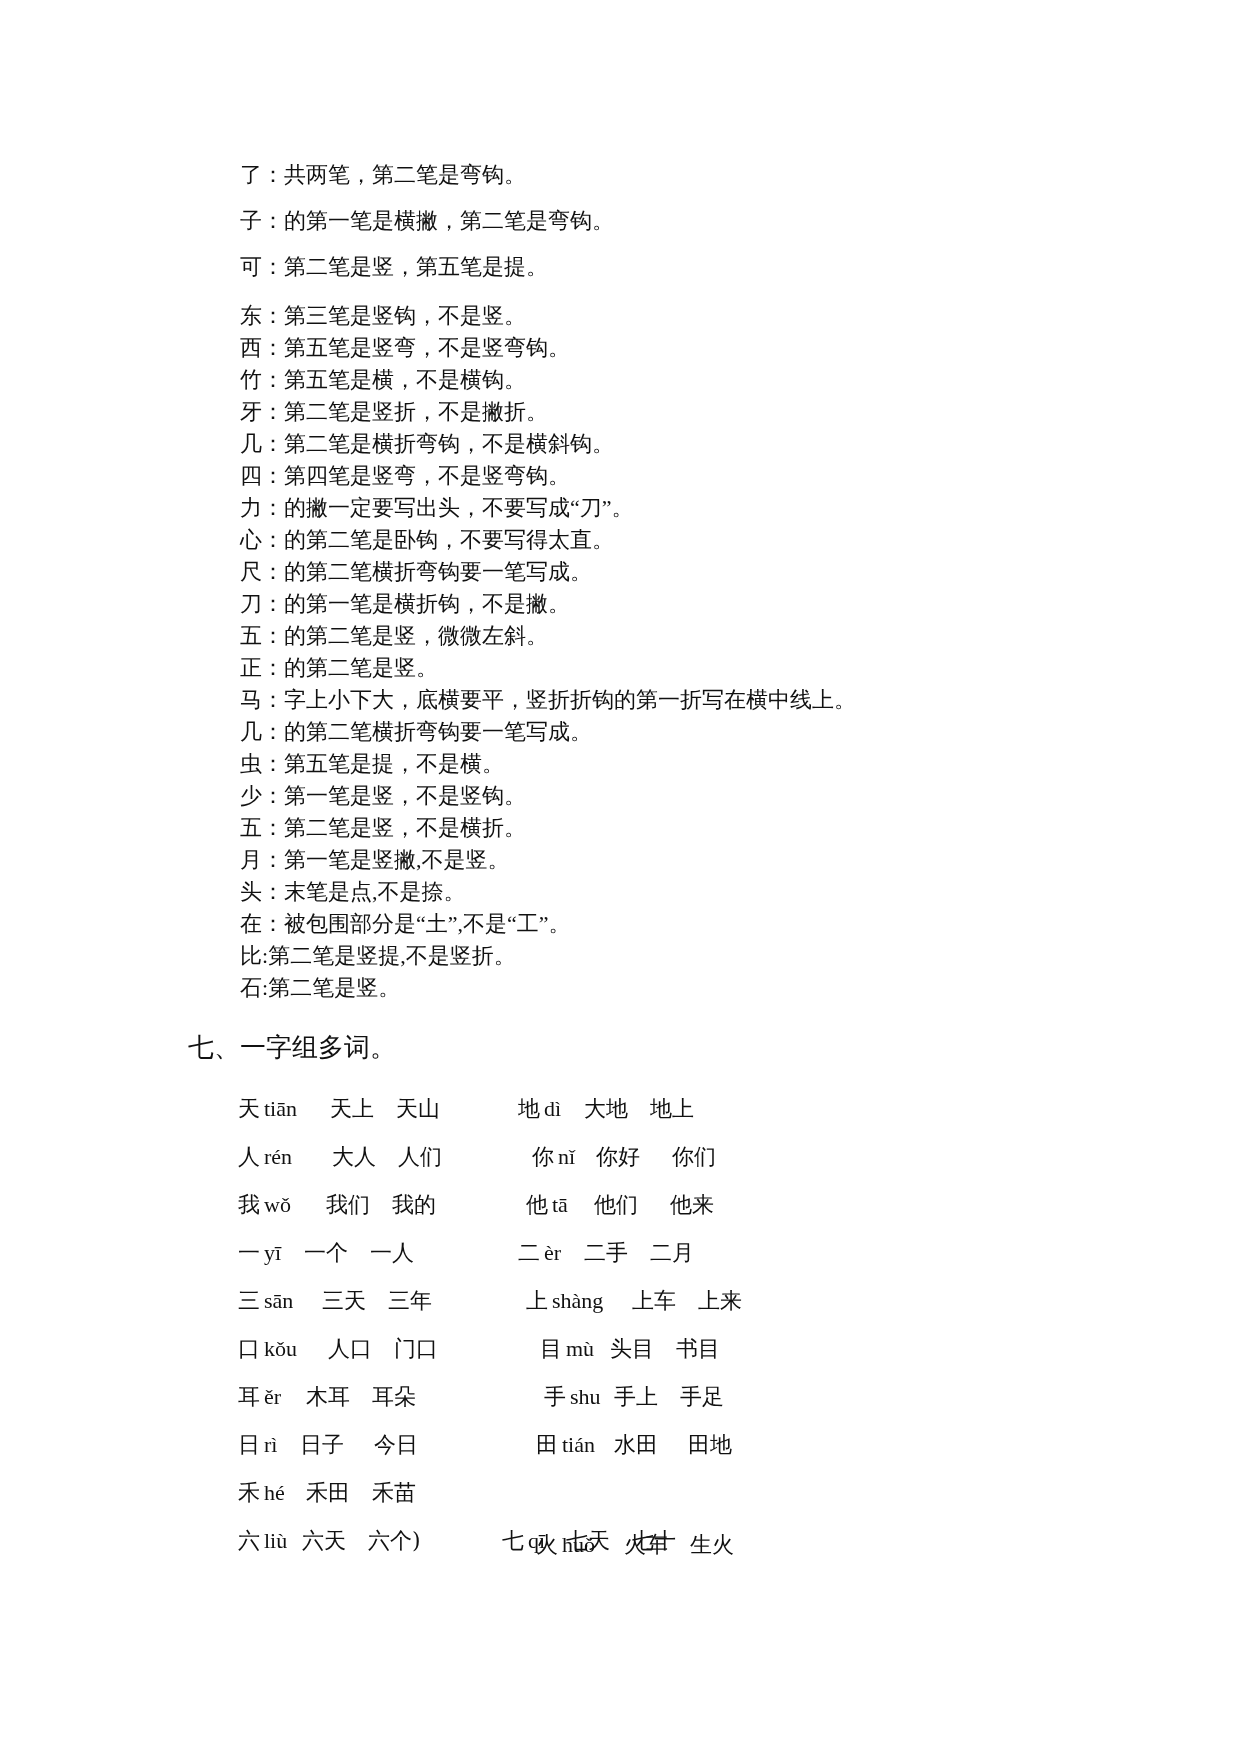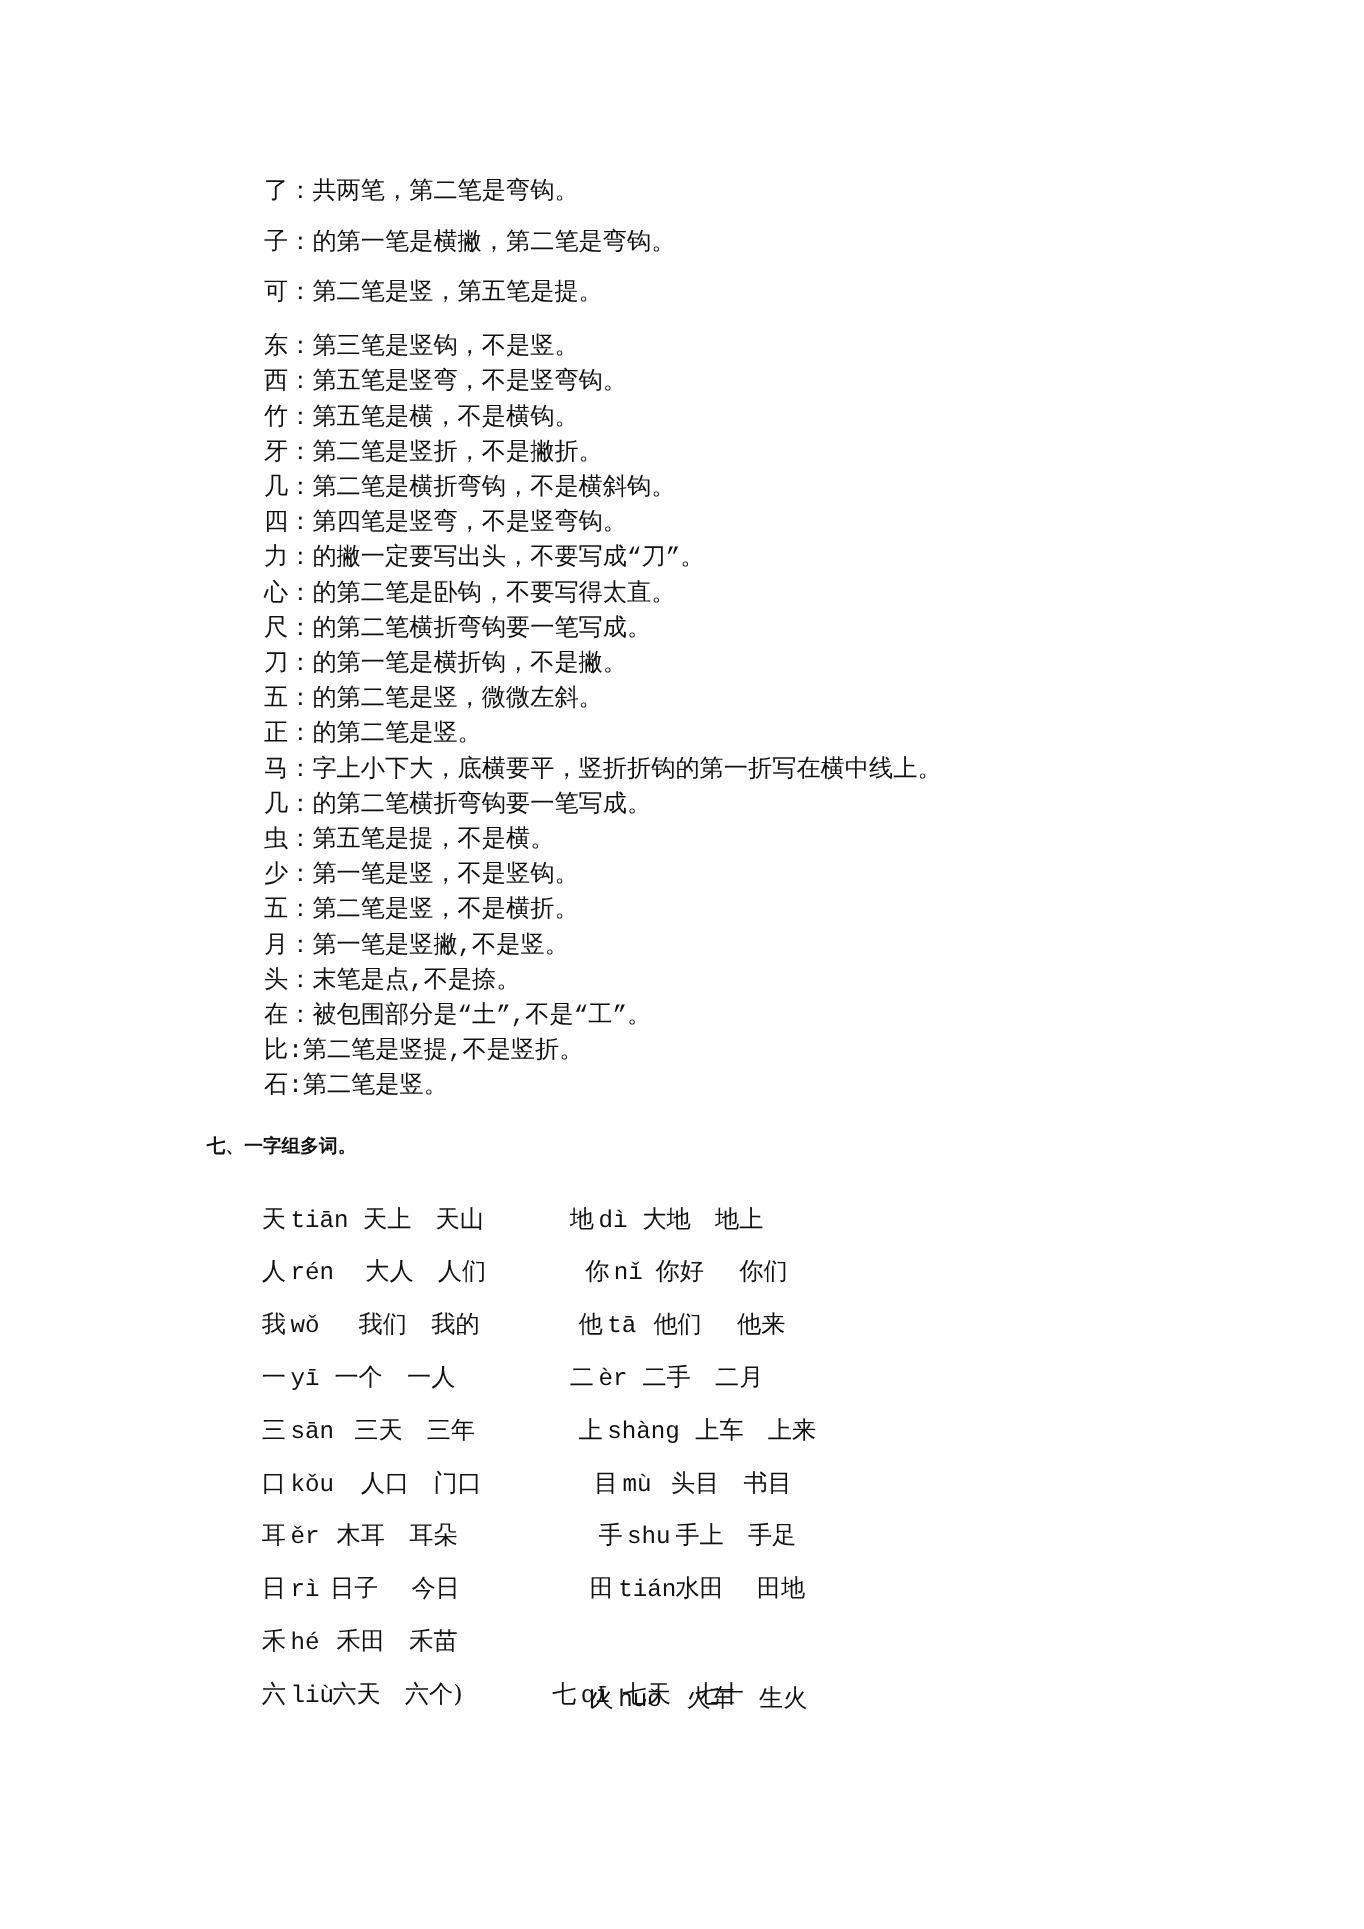--- a/index.html
+++ b/index.html
@@ -4,30 +4,30 @@
   <style>
     html, body { margin: 0; padding: 0; background: #ffffff; }
     body {
       width: 1240px; height: 1754px; position: relative; overflow: hidden;
       font-family: "DejaVu Sans", "Liberation Sans", sans-serif;
       color: #111;
     }
     .line {
       position: absolute; left: 240px;
       font-size: 22px; line-height: 26px; white-space: nowrap;
-      font-family: Liberation Mono, monospace;
+      font-family: Liberation Serif, serif;
     }
     .heading {
       position: absolute; left: 188px; top: 1030px;
-      font-size: 17px; font-weight: bold; white-space: nowrap;
+      font-size: 26px; font-weight: normal; white-space: nowrap;
       font-family: "DejaVu Sans", "Liberation Sans", sans-serif;
     }
     .wrow { position: absolute; font-size: 22px; line-height: 26px; white-space: nowrap; }
     .wrow .ch { font-family: "DejaVu Serif", "Liberation Serif", serif; }
-    .wrow .py { font-family: Liberation Mono, monospace; margin-left: 4px; }
+    .wrow .py { font-family: Liberation Serif, serif; margin-left: 4px; }
     .wrow .w1, .wrow .w2 { font-family: "DejaVu Serif", "Liberation Serif", serif; }
   </style>
 </head>
 <body>
 
 <div>
 
   <div class="line" style="top:162px"><span>了</span><span>：</span><span>共两笔，第二笔是弯钩。</span></div>
   <div class="line" style="top:208px"><span>子</span><span>：</span><span>的第一笔是横撇，第二笔是弯钩。</span></div>
   <div class="line" style="top:254px"><span>可</span><span>：</span><span>第二笔是竖，第五笔是提。</span></div>

